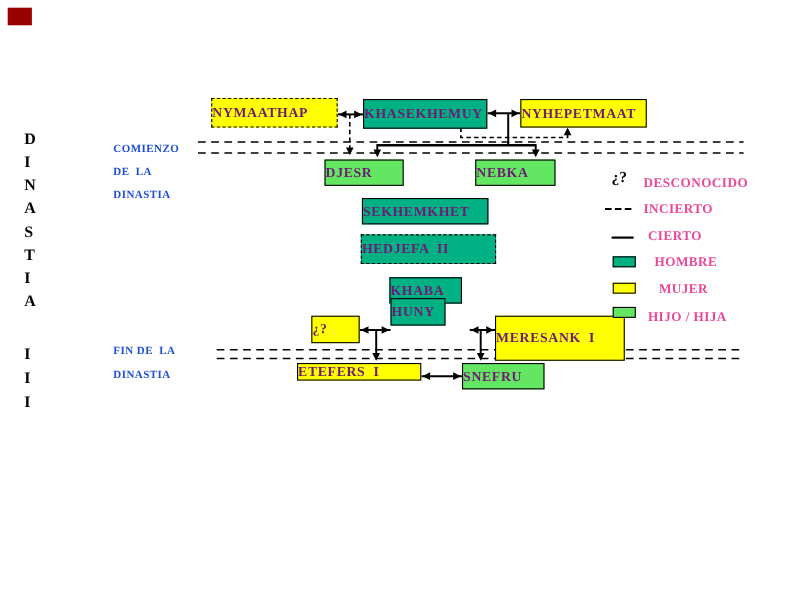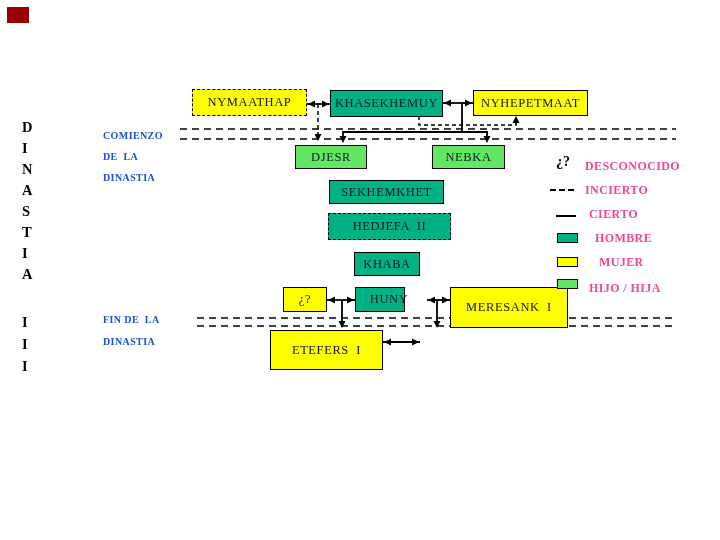--- a/index.html
+++ b/index.html
@@ -29,25 +29,24 @@
     left: 0;
     top: 0;
     pointer-events: none;
   }
   .node {
     position: absolute;
     box-sizing: border-box;
     border: 1.6px solid #000;
     display: flex;
     align-items: center;
-    justify-content: center;
-    font-weight: normal;
+    font-weight: bold;
     font-size: 12.5px;
     letter-spacing: 0.6px;
-    color: #0f172a;
+    color: #701a75;
     white-space: pre;
   }
   .vletters {
     position: absolute;
     left: 22px;
     width: 18px;
     font-weight: bold;
     font-size: 14.5px;
     color: #000;
     text-align: left;
@@ -187,28 +186,31 @@
   </div>
   <div class="node" style="left: 328px; top: 213px; width: 123px; height: 27px; background: rgb(0, 177, 131); border-style: dashed;">
     <span>HEDJEFA  II</span>
   </div>
   <div class="node" style="left: 354px; top: 252px; width: 66px; height: 24px; background: rgb(0, 177, 131); border-style: solid;">
     <span>KHABA</span>
   </div>
   <div class="node" style="left: 283px; top: 287px; width: 44px; height: 25px; background: rgb(255, 255, 0); border-style: solid;">
     <span>¿?</span>
   </div>
-  <div class="node" style="left: 355px; top: 287px; width: 50px; height: 25px; background: rgb(0, 177, 131); border-style: solid; padding-left: 18px;">
+  <div class="node" style="left: 355px; top: 271px; width: 50px; height: 25px; background: rgb(0, 177, 131); border-style: solid;">
     <span>HUNY</span>
   </div>
   <div class="node" style="left: 450px; top: 287px; width: 118px; height: 41px; background: rgb(255, 255, 0); border-style: solid;">
     <span>MERESANK  I</span>
   </div>
-  <div class="node" style="left: 270px; top: 330px; width: 113px; height: 40px; background: rgb(255, 255, 0); border-style: solid;">
+  <div class="node" style="left: 270px; top: 330px; width: 113px; height: 16px; background: rgb(255, 255, 0); border-style: solid;">
     <span>ETEFERS  I</span>
+  </div>
+  <div class="node" style="left: 420px; top: 330px; width: 75px; height: 24px; background: rgb(99, 231, 99); border-style: solid;">
+    <span>SNEFRU</span>
   </div>
 
   <div>
     <div class="legend-symbol-q" style="left:556px; top:154px;">¿?</div>
     <div class="legend-text" style="left:585px; top:159px;">DESCONOCIDO</div>
 
     <div class="legend-dash" style="left:550px; top:189px;"></div>
     <div class="legend-text" style="left:585px; top:183px;">INCIERTO</div>
 
     <div class="legend-line" style="left:556px; top:215px;"></div>

